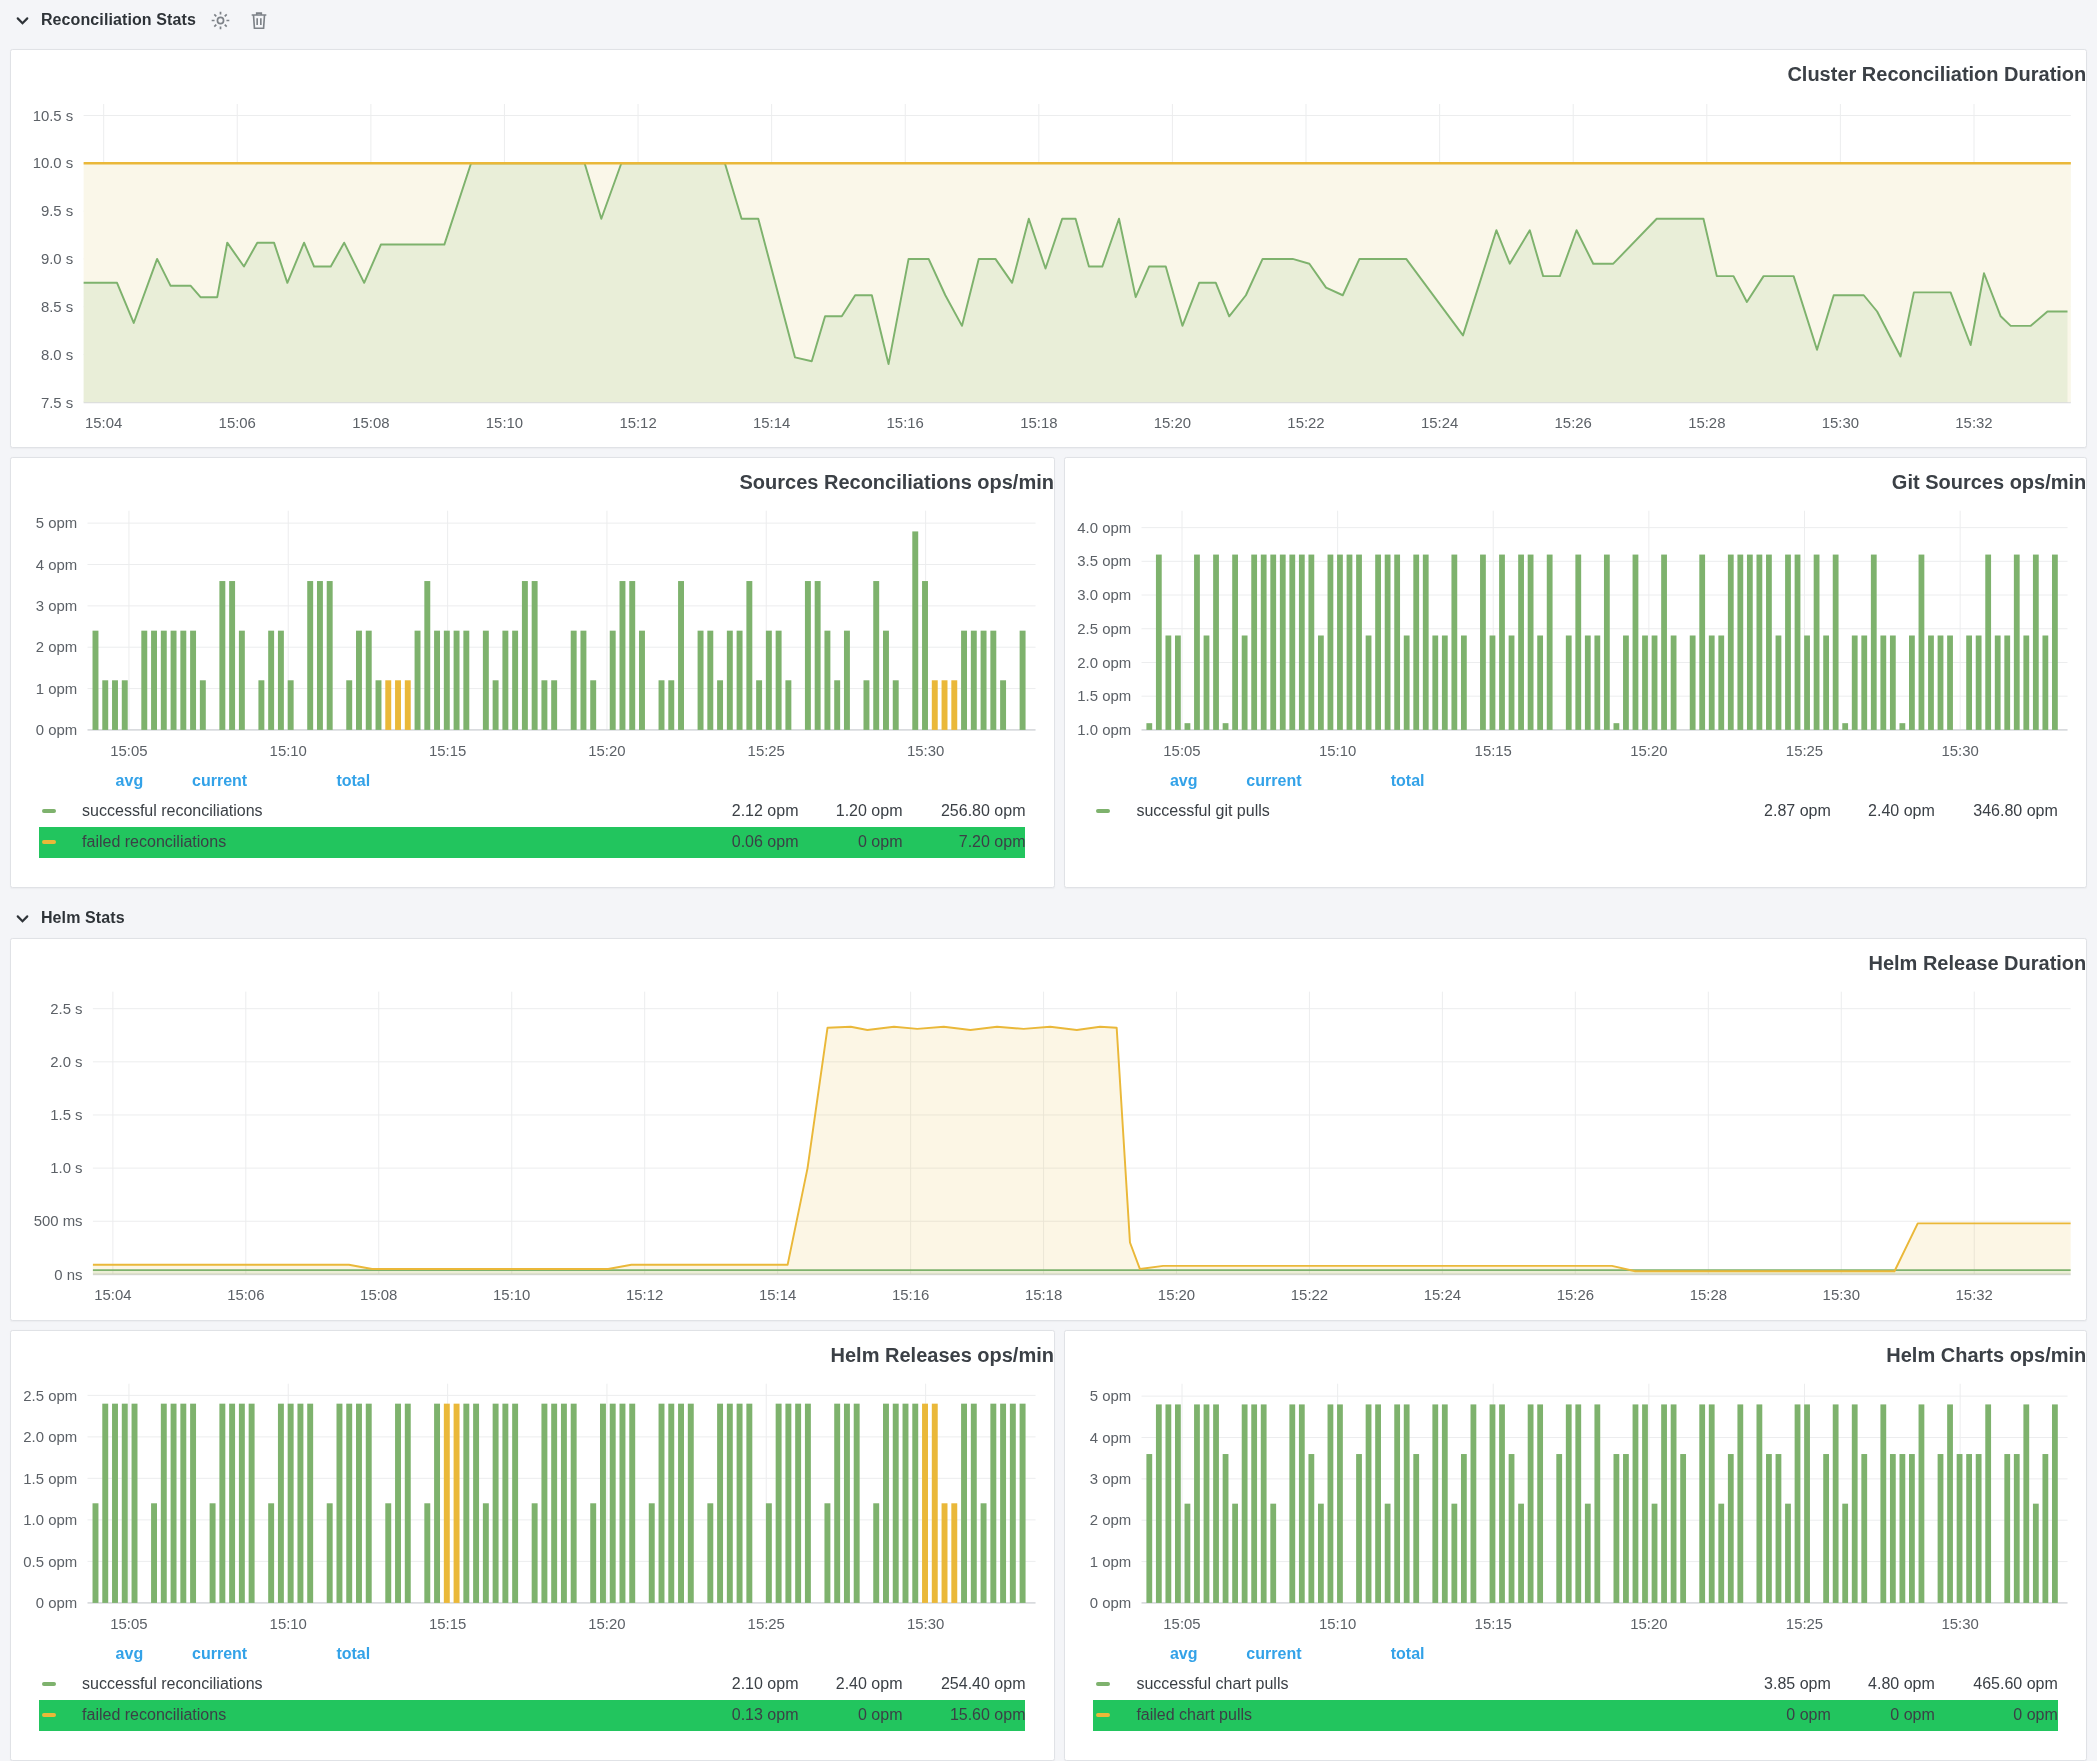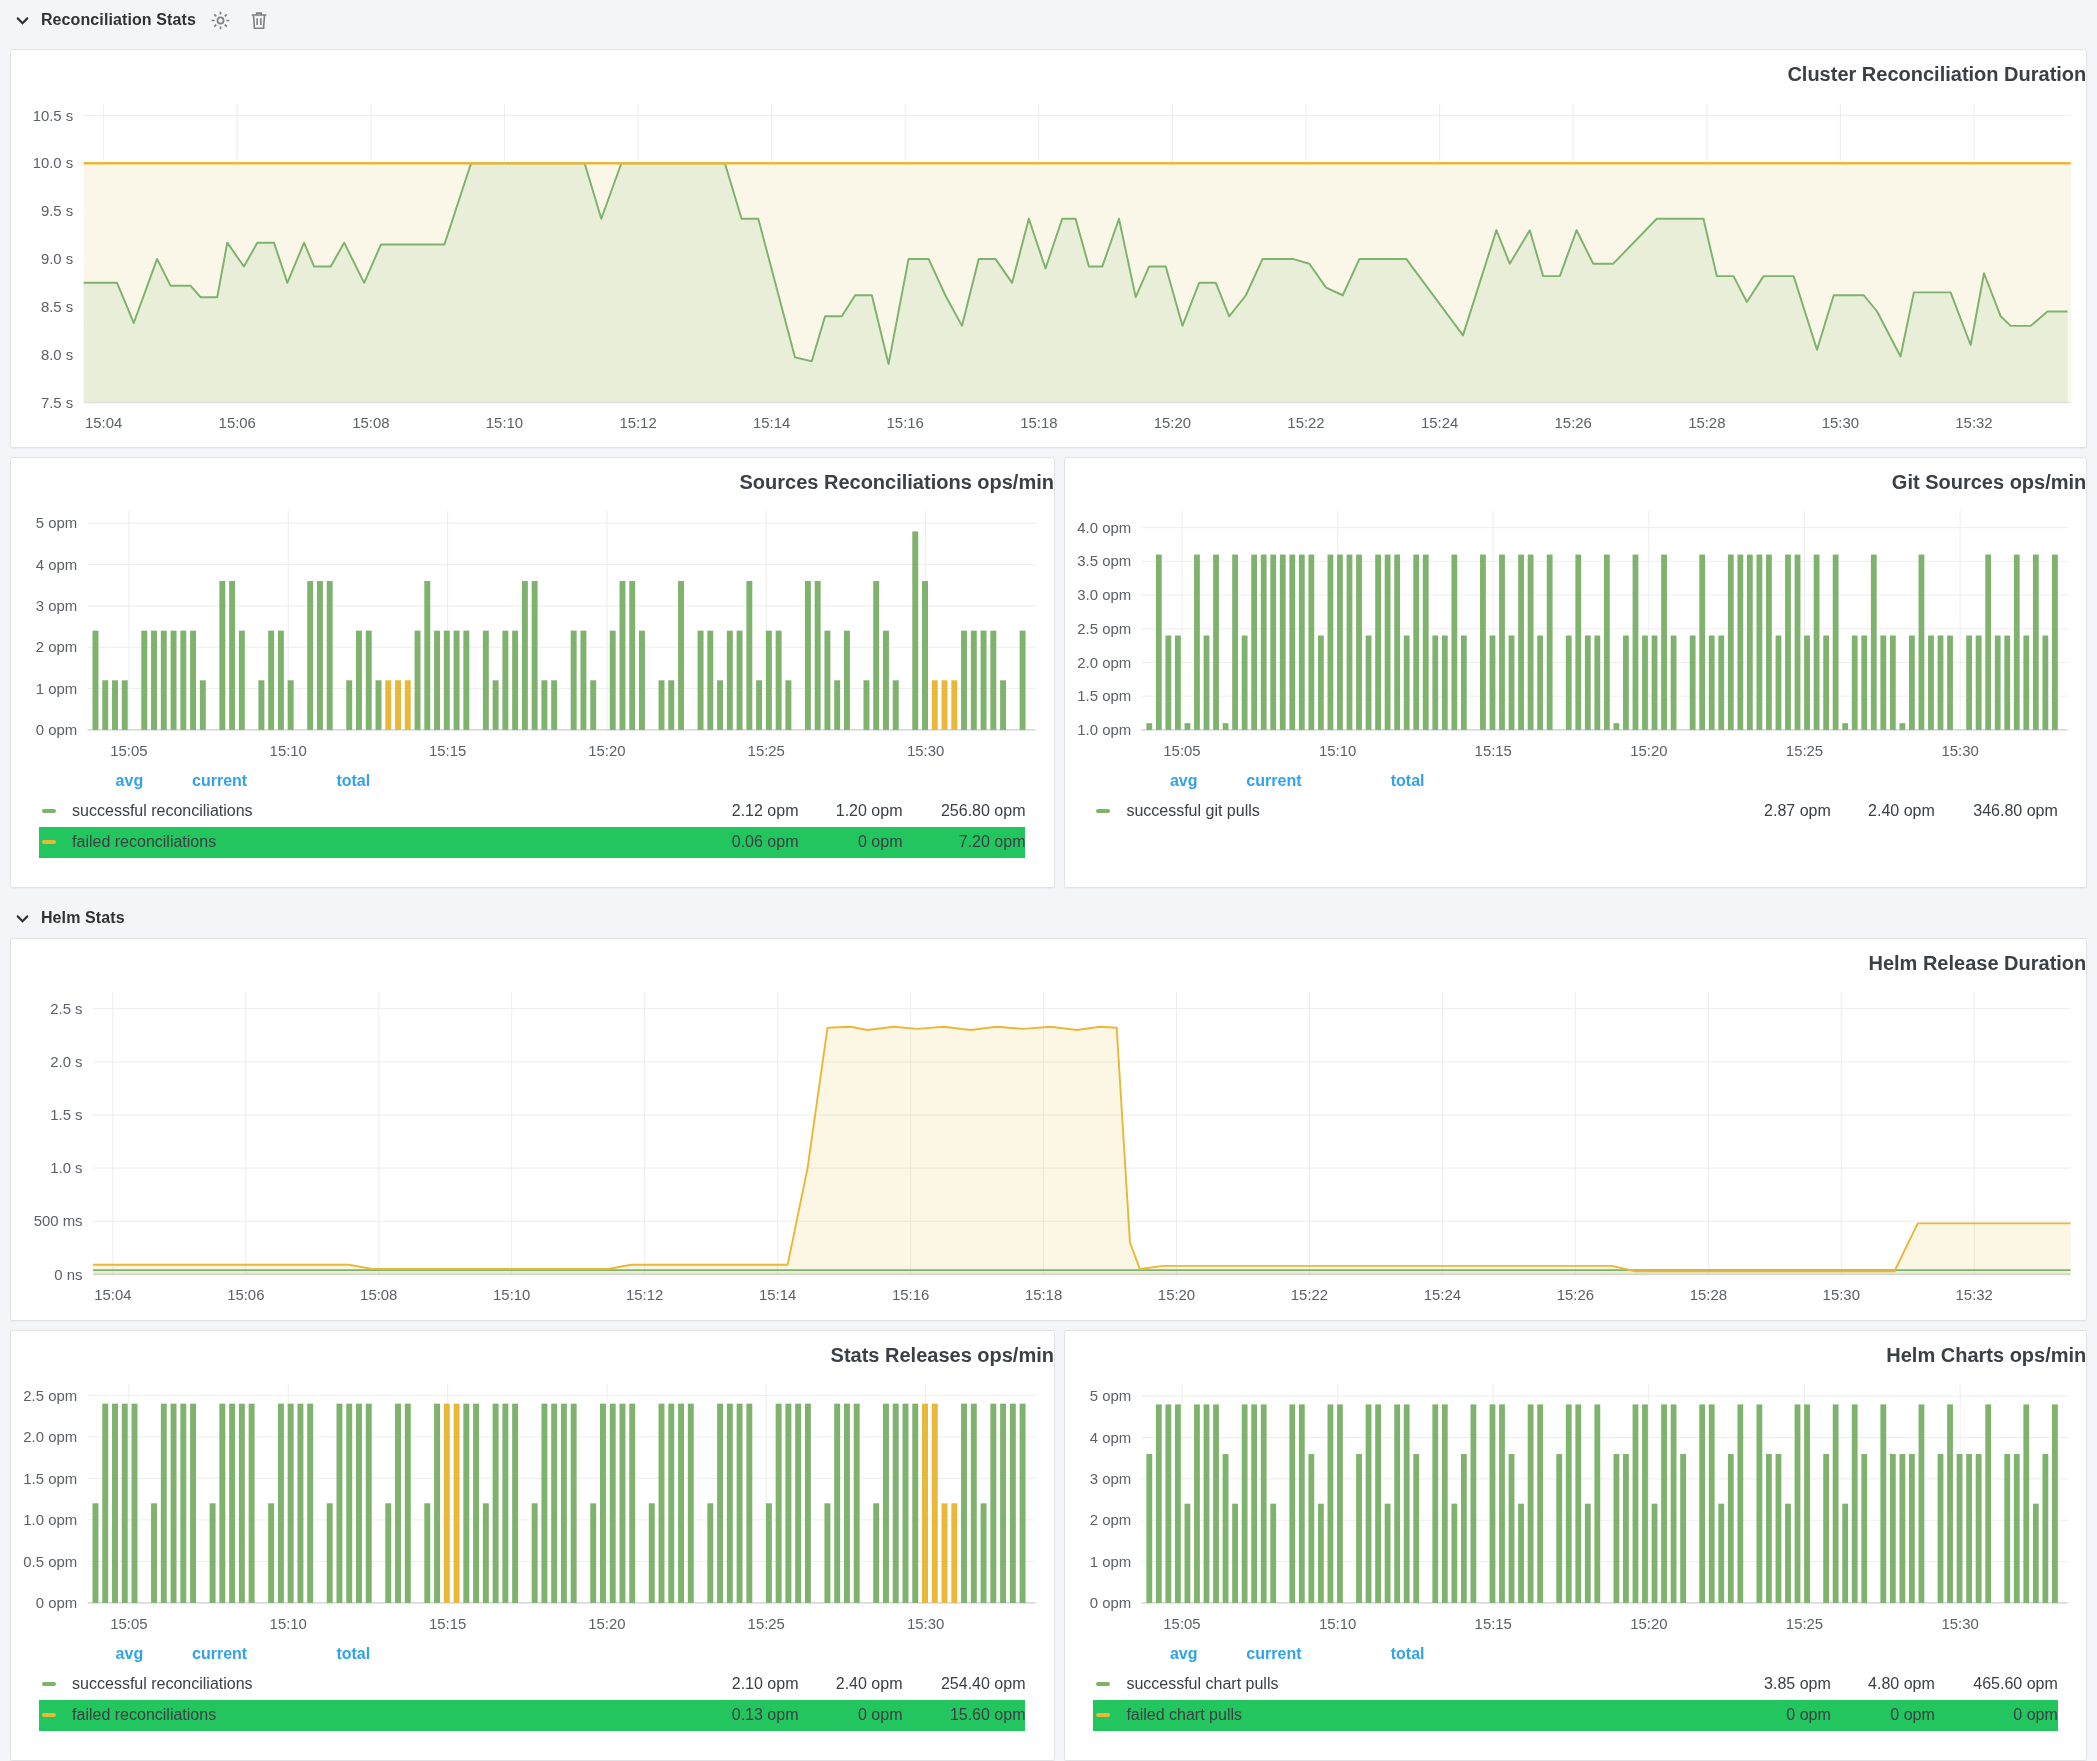--- a/index.html
+++ b/index.html
@@ -30,21 +30,21 @@
   .panel.full{margin-top:9px;}
   .chart-box{position:relative;}
   .legend{padding:1.3px 28.5px 13px 28.5px; font-size:16px; color:#3b4046;}
   .legend-header{display:flex; justify-content:flex-start; padding:3.9px 0 5.2px 0; font-weight:700;}
   .legend-header .col{text-align:right;}
   .legend-header .col.avg{width:104px;}
   .legend-header .col.current{width:104px;}
   .legend-header .col.total{width:123px;}
   .legend-row{display:flex; align-items:center; height:31px; padding:0 0 0 2.6px;}
   .legend-row.alt{background:#22c55e;}
-  .legend-label{flex:1; display:flex; align-items:center; gap:16px; cursor:pointer;}
+  .legend-label{flex:1; display:flex; align-items:center; gap:26px; cursor:pointer;}
   .legend-dash{width:14.3px;height:3.9px;border-radius:1.9px;display:inline-block;}
   .legend-val{text-align:right;}
   .legend-val.avg{width:104px;}
   .legend-val.current{width:104px;}
   .legend-val.total{width:123px;}
   svg text{font-family:"Liberation Sans", sans-serif;}
 </style>
 </head>
 <body>
 
@@ -466,21 +466,21 @@
           <text x="3027.344537815126" y="494" text-anchor="middle" font-size="23" fill="#5c6167">15:32</text>
           <path d="M126,439.24812030075185L126,439.24812030075185L520.7058823529411,439.24812030075185L556.5882352941176,445.8045112781955L920.5378151260503,445.8045112781955L956.420168067227,439.24812030075185L1197.3445378151257,439.24812030075185L1228.1008403361343,290.09022556390977L1258.8571428571427,73.72932330827075L1294.739495798319,72.09022556390978L1320.3697478991594,77.00751879699253L1361.378151260504,72.09022556390978L1397.2605042016808,75.36842105263162L1438.268907563025,72.09022556390978L1479.2773109243694,77.00751879699253L1520.2857142857142,72.09022556390978L1561.2941176470586,75.36842105263162L1602.3025210084033,72.09022556390978L1643.3109243697477,77.00751879699253L1679.1932773109243,72.09022556390978L1704.8235294117649,73.72932330827075L1725.327731092437,404.82706766917295L1740.7058823529408,445.8045112781955L1776.5882352941176,440.8872180451128L2468.6050420168067,440.8872180451128L2504.487394957983,449.0827067669173L2904.3193277310925,449.0827067669173L2940.2016806722686,375.3233082706767L3176,375.3233082706767L3176,454L126,454Z" fill="rgba(234,184,57,0.13)" stroke="none"></path>
           <path d="M126,447.4436090225564L126,447.4436090225564L3176,447.4436090225564L3176,454L126,454Z" fill="rgba(126,178,109,0.12)" stroke="none"></path>
           <polyline points="126,447.4436090225564 3176,447.4436090225564" fill="none" stroke="#7EB26D" stroke-width="3" stroke-linejoin="round"></polyline>
           <polyline points="126,439.24812030075185 520.7058823529411,439.24812030075185 556.5882352941176,445.8045112781955 920.5378151260503,445.8045112781955 956.420168067227,439.24812030075185 1197.3445378151257,439.24812030075185 1228.1008403361343,290.09022556390977 1258.8571428571427,73.72932330827075 1294.739495798319,72.09022556390978 1320.3697478991594,77.00751879699253 1361.378151260504,72.09022556390978 1397.2605042016808,75.36842105263162 1438.268907563025,72.09022556390978 1479.2773109243694,77.00751879699253 1520.2857142857142,72.09022556390978 1561.2941176470586,75.36842105263162 1602.3025210084033,72.09022556390978 1643.3109243697477,77.00751879699253 1679.1932773109243,72.09022556390978 1704.8235294117649,73.72932330827075 1725.327731092437,404.82706766917295 1740.7058823529408,445.8045112781955 1776.5882352941176,440.8872180451128 2468.6050420168067,440.8872180451128 2504.487394957983,449.0827067669173 2904.3193277310925,449.0827067669173 2940.2016806722686,375.3233082706767 3176,375.3233082706767" fill="none" stroke="#EAB839" stroke-width="3" stroke-linejoin="round"></polyline>
         </svg></div>
   </div>
 
   <div class="row">
     <div class="panel" style="width:1045px;height:429px;">
-      <div class="panel-title">Stats Releases ops/min</div>
+      <div class="panel-title">Helm Releases ops/min</div>
       <div class="chart-box"><svg width="1044" height="266" viewBox="0 0 1610 410">
             <line x1="181.88571428571427" x2="181.88571428571427" y1="18" y2="356" stroke="#ebecee" stroke-width="1.5"></line>
             <line x1="427.59999999999997" x2="427.59999999999997" y1="18" y2="356" stroke="#ebecee" stroke-width="1.5"></line>
             <line x1="673.3142857142857" x2="673.3142857142857" y1="18" y2="356" stroke="#ebecee" stroke-width="1.5"></line>
             <line x1="919.0285714285714" x2="919.0285714285714" y1="18" y2="356" stroke="#ebecee" stroke-width="1.5"></line>
             <line x1="1164.742857142857" x2="1164.742857142857" y1="18" y2="356" stroke="#ebecee" stroke-width="1.5"></line>
             <line x1="1410.4571428571428" x2="1410.4571428571428" y1="18" y2="356" stroke="#ebecee" stroke-width="1.5"></line>
             <line x1="118" x2="1580" y1="291.98484848484844" y2="291.98484848484844" stroke="#ebecee" stroke-width="1.5"></line>
             <line x1="118" x2="1580" y1="227.96969696969697" y2="227.96969696969697" stroke="#ebecee" stroke-width="1.5"></line>
             <line x1="118" x2="1580" y1="163.95454545454547" y2="163.95454545454547" stroke="#ebecee" stroke-width="1.5"></line>

